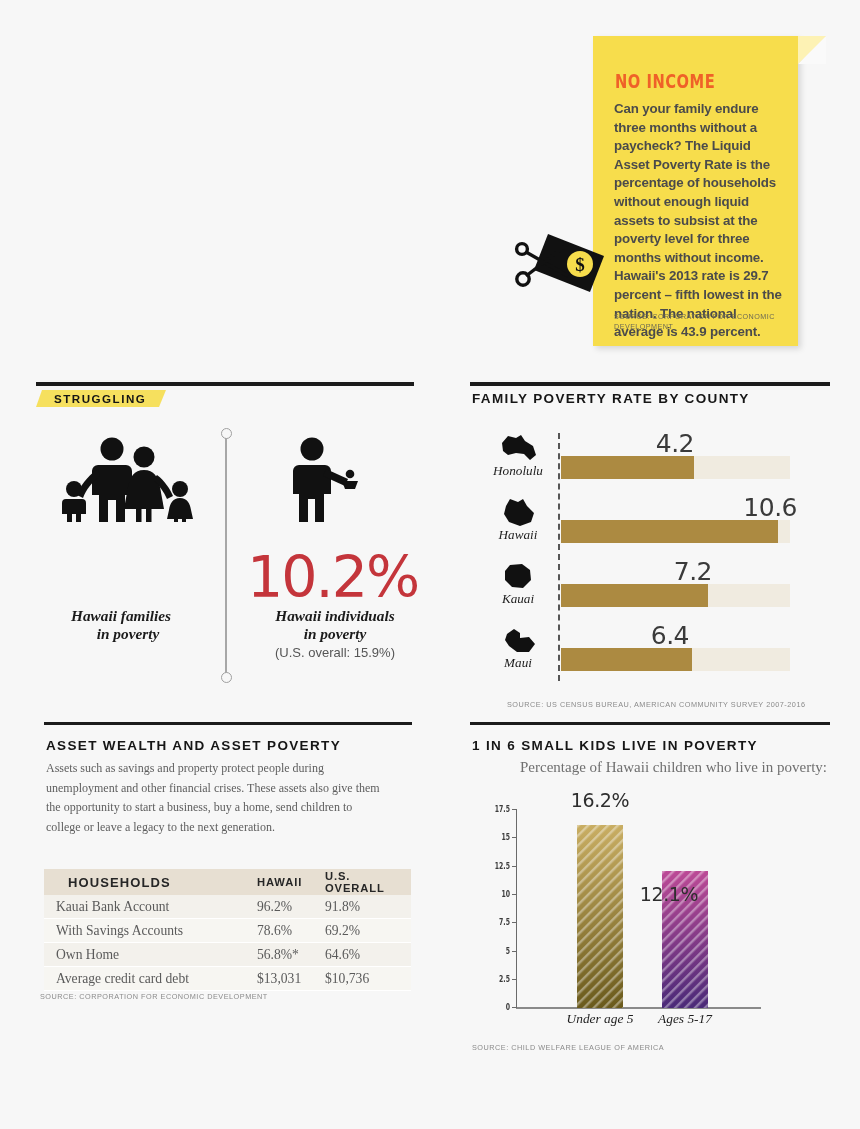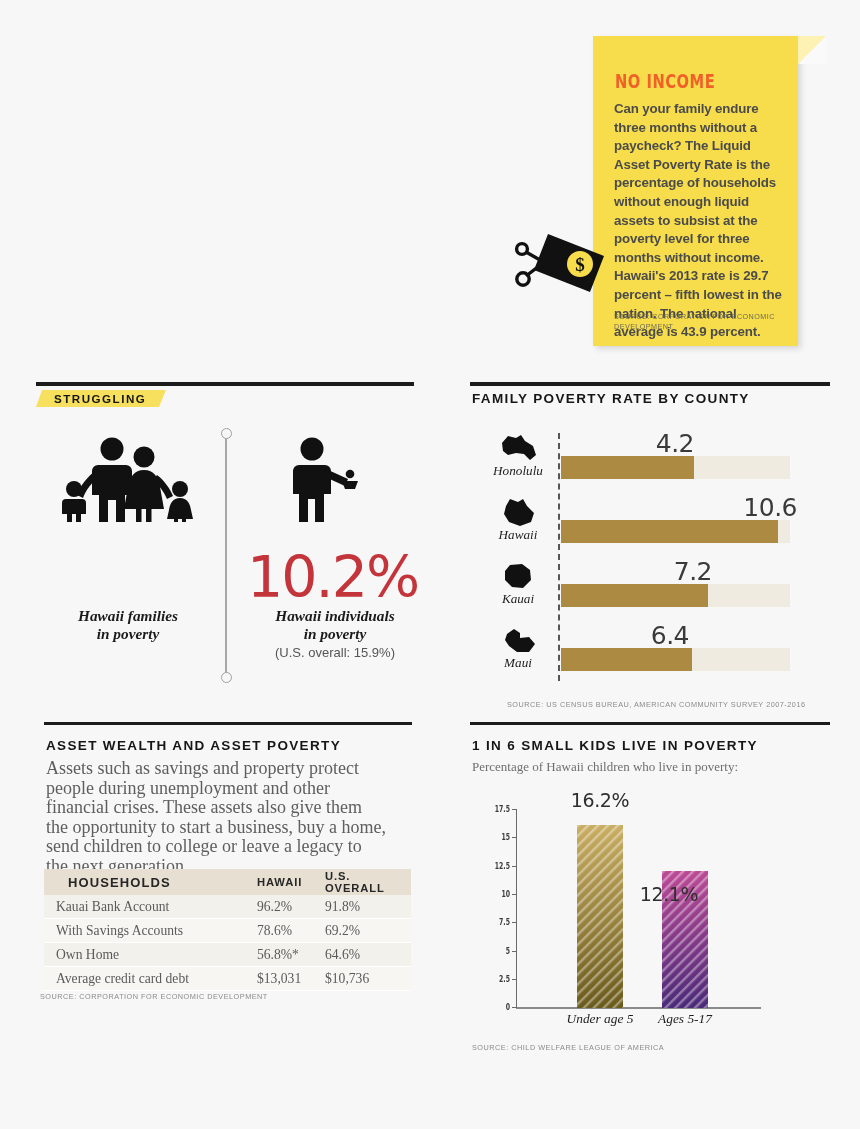--- a/index.html
+++ b/index.html
@@ -54,21 +54,21 @@
 
   
   .rule{position:absolute;height:4px;background:#1c1c1c;}
   .rule.thin{height:3px;}
   .sec-head{
     position:absolute;
     font-weight:bold;font-size:13.5px;letter-spacing:1.35px;color:#161616;
   }
   .sec-sub{
     position:absolute;font-family:"Liberation Serif",serif;
-    font-size:13px;color:#6f6f6f;
+    font-size:15px;color:#6f6f6f;margin-left:48px;
   }
   .source{
     position:absolute;font-size:7.3px;letter-spacing:.5px;color:#8b8b8b;
   }
 
   
   #struggling-banner{
     position:absolute;left:36px;top:390px;width:130px;height:17px;
     background:#f6e05e;
     clip-path:polygon(6px 0,100% 0,calc(100% - 7px) 100%,0 100%);
@@ -109,21 +109,21 @@
   .bar-fill{position:absolute;left:0;top:0;height:23px;background:#ac8a41;}
   .bar-val{
     position:absolute;top:-4px;font-size:25px;color:#3a3a3a;letter-spacing:-.5px;
     font-family:"DejaVu Sans","Liberation Sans",sans-serif;transform:translateX(-100%);
   }
   #county-axis{position:absolute;left:88px;top:8px;width:0;height:248px;border-left:2px dashed #555;}
 
   
   .body-copy{
     position:absolute;font-family:"Liberation Serif",serif;
-    font-size:18px;line-height:19.6px;color:#5e5e5e;
+    font-size:12px;line-height:19.6px;color:#5e5e5e;
   }
   #households-table{position:absolute;left:44px;top:869px;width:367px;border-collapse:collapse;}
   #households-table th,#households-table td{padding:0;}
   #households-table thead th{
     background:#e7dfd2;height:26px;vertical-align:middle;
     font-size:11.2px;font-weight:bold;letter-spacing:.9px;color:#262626;
   }
   #households-table thead th.h-main{font-size:13px;letter-spacing:1.1px;text-align:left;padding-left:24px;}
   #households-table thead th.h-num{text-align:left;width:68px;}
   #households-table thead th.h-num2{text-align:left;width:86px;}
@@ -224,21 +224,21 @@
       <path d="M36 32 l22 10 -3 7 -22 -10 Z"></path>
       <path d="M52 44 h16 l-3 8 h-10 Z"></path>
       <circle cx="60" cy="37" r="4.3"></circle>
     </g>
   </svg>
 
   <div class="divider-line"></div>
   <div class="divider-dot" style="top:428px;"></div>
   <div class="divider-dot" style="top:672px;"></div>
 
-  <div class="stat-cap" style="left:38px;top:607px;width:180px;">Hawaii families</div>
+  <div class="stat-cap" style="left:31px;top:607px;width:180px;">Hawaii families</div>
   <div class="stat-cap" style="left:38px;top:625px;width:180px;">in poverty</div>
 
   <div class="big-pct" style="left:247px;top:544px;color:#c4353b;text-align:right;">10.2%</div>
   <div class="stat-cap" style="left:245px;top:607px;width:180px;">Hawaii individuals</div>
   <div class="stat-cap" style="left:245px;top:625px;width:180px;">in poverty</div>
   <div class="stat-note" style="left:245px;top:645px;width:180px;">(U.S. overall: 15.9%)</div>
 
   <div class="rule" style="left:470px;top:382px;width:360px;"></div>
   <div class="sec-head" style="left:472px;top:391px;">FAMILY POVERTY RATE BY COUNTY</div>
 

